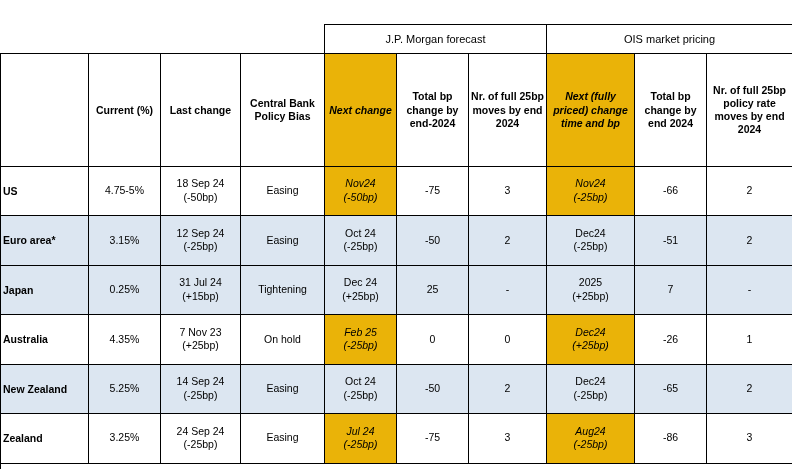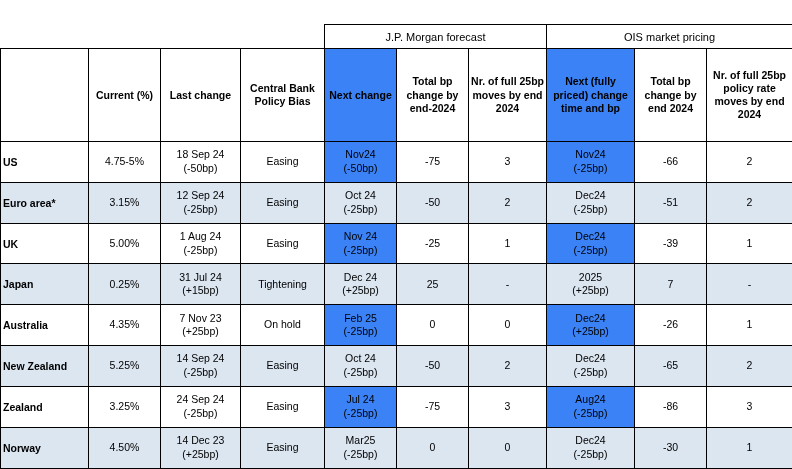--- a/index.html
+++ b/index.html
@@ -66,21 +66,22 @@
     font-size: 10.5px;
   }
   .band-blue {
     background: #dce6f1;
   }
   .band-white {
     background: #ffffff;
     padding-left: 28px;
   }
   .jpm-shade {
-    background: #3b82f6;
+    background: #eab308;
+    font-style: italic;
   }
   .footnote {
     text-align: right;
     font-size: 10px;
     padding-left: 4px;
     font-weight: normal;
     font-family: Liberation Serif, serif;
   }
   .hdr-row td {
     height: 84px;
@@ -163,41 +164,20 @@
         <td class="cell">-50</td>
         <td class="cell">2</td>
         <td class="cell">
             <span class="sub">Dec24</span>
             <span class="sub">(-25bp)</span>
           </td>
         <td class="cell">-51</td>
         <td class="cell">2</td>
       </tr>
 
-      <tr class="data-row band-white">
-        <td class="rowlabel">UK</td>
-        <td class="cell">5.00%</td>
-        <td class="cell">
-            <span class="sub">1 Aug 24</span>
-            <span class="sub">(-25bp)</span>
-          </td>
-        <td class="cell">Easing</td>
-        <td class="cell jpm-shade">
-            <span class="sub">Nov 24</span>
-            <span class="sub">(-25bp)</span>
-          </td>
-        <td class="cell">-25</td>
-        <td class="cell">1</td>
-        <td class="cell jpm-shade">
-            <span class="sub">Dec24</span>
-            <span class="sub">(-25bp)</span>
-          </td>
-        <td class="cell">-39</td>
-        <td class="cell">1</td>
-      </tr>
 
       <tr class="data-row band-blue">
         <td class="rowlabel">Japan</td>
         <td class="cell">0.25%</td>
         <td class="cell">
             <span class="sub">31 Jul 24</span>
             <span class="sub">(+15bp)</span>
           </td>
         <td class="cell">Tightening</td>
         <td class="cell">
@@ -273,40 +253,19 @@
         <td class="cell">-75</td>
         <td class="cell">3</td>
         <td class="cell jpm-shade">
             <span class="sub">Aug24</span>
             <span class="sub">(-25bp)</span>
           </td>
         <td class="cell">-86</td>
         <td class="cell">3</td>
       </tr>
 
-      <tr class="data-row band-blue">
-        <td class="rowlabel">Norway</td>
-        <td class="cell">4.50%</td>
-        <td class="cell">
-            <span class="sub">14 Dec 23</span>
-            <span class="sub">(+25bp)</span>
-          </td>
-        <td class="cell">Easing</td>
-        <td class="cell">
-            <span class="sub">Mar25</span>
-            <span class="sub">(-25bp)</span>
-          </td>
-        <td class="cell">0</td>
-        <td class="cell">0</td>
-        <td class="cell">
-            <span class="sub">Dec24</span>
-            <span class="sub">(-25bp)</span>
-          </td>
-        <td class="cell">-30</td>
-        <td class="cell">1</td>
-      </tr>
 
       <tr>
         <td class="footnote" colspan="10" style="height:22px">* Deposit rate</td>
       </tr>
     </tbody>
   </table>
 </div>
 
 </body></html>

